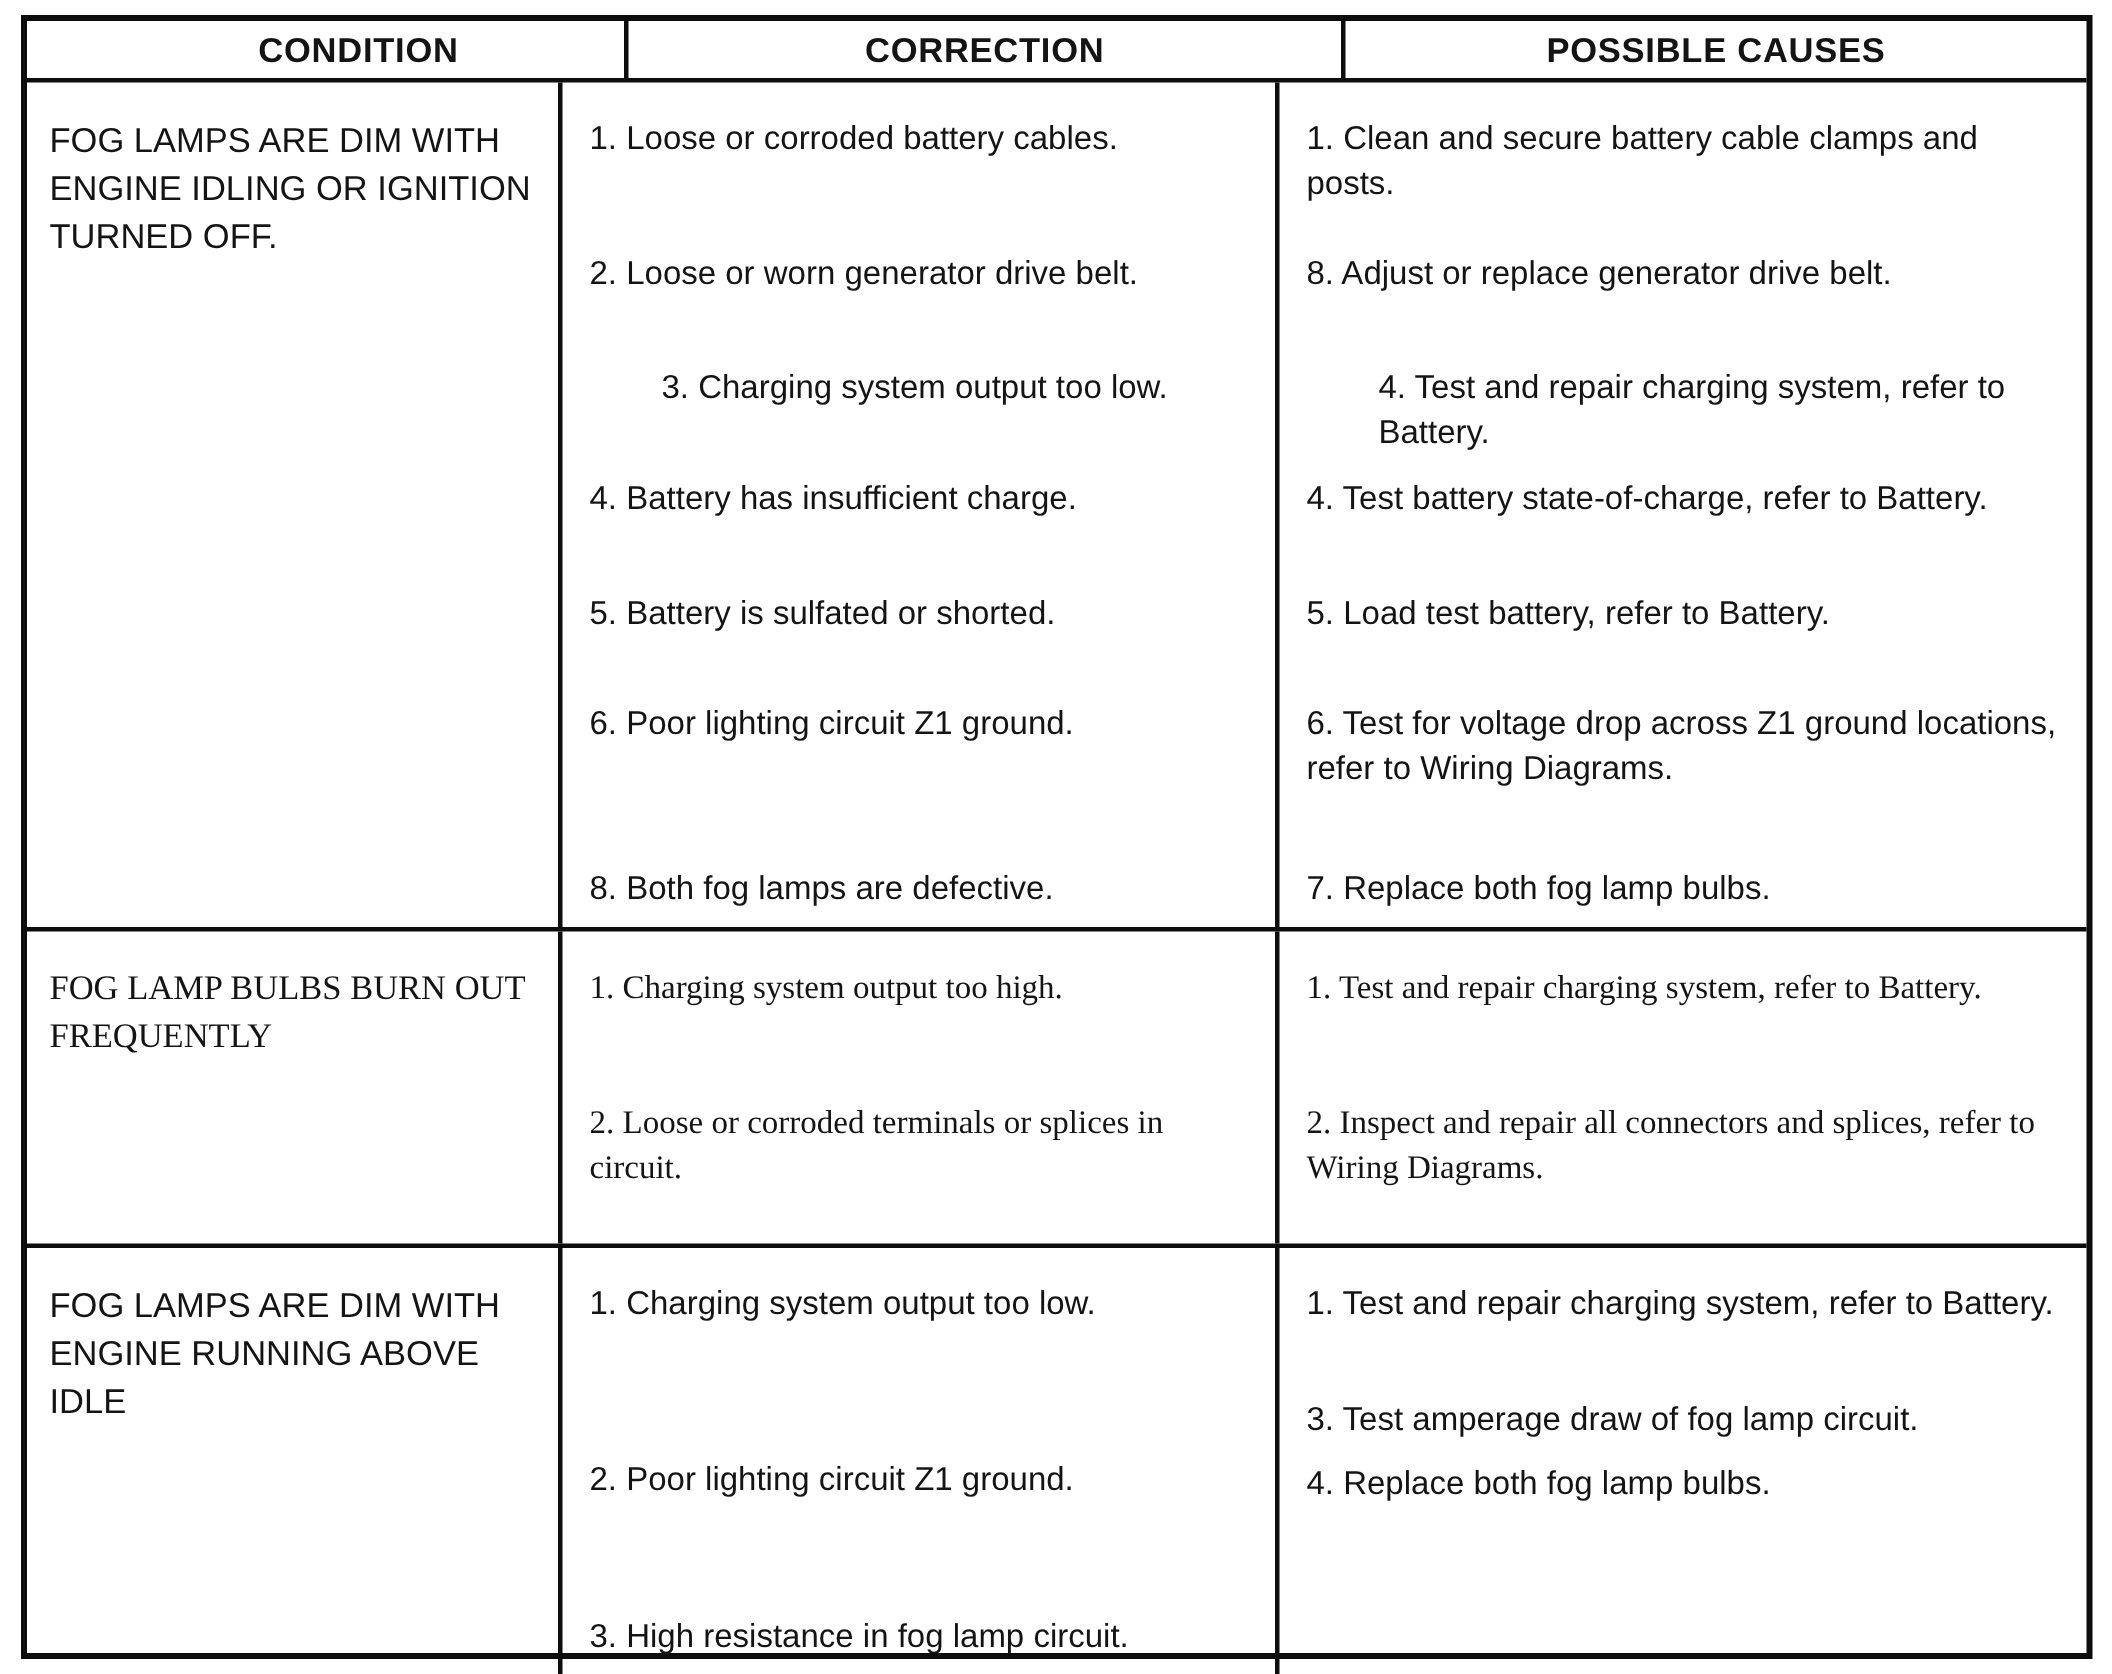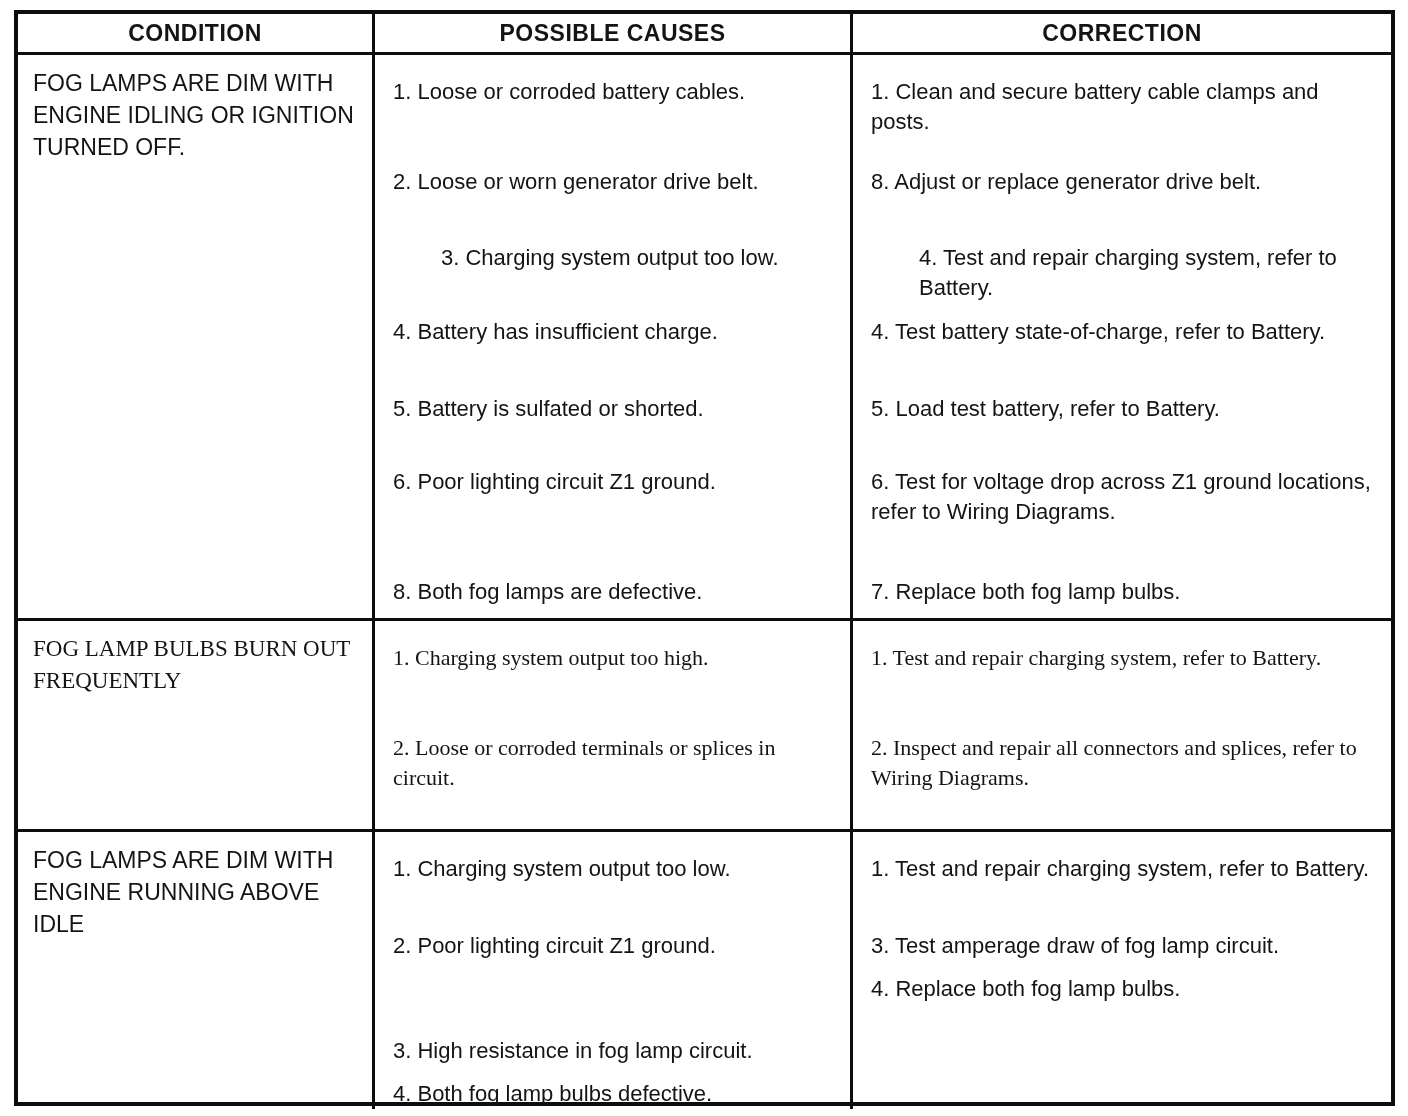--- a/index.html
+++ b/index.html
@@ -28,20 +28,21 @@
   }
   .grid-row {
     display: grid;
     grid-template-columns: 354px 478px 1fr;
     box-sizing: border-box;
   }
   .header-row {
     height: 41px;
     border-bottom: 3px solid #0d0d0d;
     flex: 0 0 auto;
+    padding-left: 44px;
   }
   .header-cell {
     display: flex;
     align-items: center;
     justify-content: center;
     font-weight: bold;
     font-size: 23px;
     letter-spacing: 0.5px;
     box-sizing: border-box;
   }
@@ -55,52 +56,52 @@
   .row-2 { height: 211px; font-family: Liberation Serif, serif; }
   .row-3 { flex: 1 1 auto; }
   .cell {
     box-sizing: border-box;
     overflow: hidden;
   }
   .col-causes, .col-correction {
     border-left: 3px solid #0d0d0d;
   }
   .condition-cell {
-    padding: 12px 12px 0 15px;
+    padding: 22px 12px 0 15px;
     font-size: 23px;
     line-height: 32px;
   }
   .causes-cell, .correction-cell {
     padding: 22px 12px 0 18px;
     font-size: 22px;
     line-height: 30px;
   }
   .item {
     margin: 0;
   }
   
   .mh43  { min-height: 43px; }
   .mh73  { min-height: 73px; }
   .mh74  { min-height: 74px; margin-left: 48px; }
   .mh76  { min-height: 76px; }
   .mh77  { min-height: 77px; }
   .mh90  { min-height: 90px; }
-  .mh105 { min-height: 105px; }
+  .mh105 { min-height: 105px; margin-top: 40px; }
   .mh110 { min-height: 110px; }
 </style>
 </head>
 <body>
 
 <div class="page">
   <div class="trouble-table">
 
     <div class="grid-row header-row">
       <div class="header-cell">CONDITION</div>
+      <div class="header-cell col-correction">CORRECTION</div>
       <div class="header-cell col-causes">POSSIBLE CAUSES</div>
-      <div class="header-cell col-correction">CORRECTION</div>
     </div>
 
     <div class="grid-row body-row row-1">
       <div class="cell condition-cell">FOG LAMPS ARE DIM WITH ENGINE IDLING OR IGNITION TURNED OFF.</div>
       <div class="cell causes-cell col-causes">
         <p class="item mh90">1. Loose or corroded battery cables.</p>
         <p class="item mh76">2. Loose or worn generator drive belt.</p>
         <p class="item mh74">3. Charging system output too low.</p>
         <p class="item mh77">4. Battery has insufficient charge.</p>
         <p class="item mh73">5. Battery is sulfated or shorted.</p>

